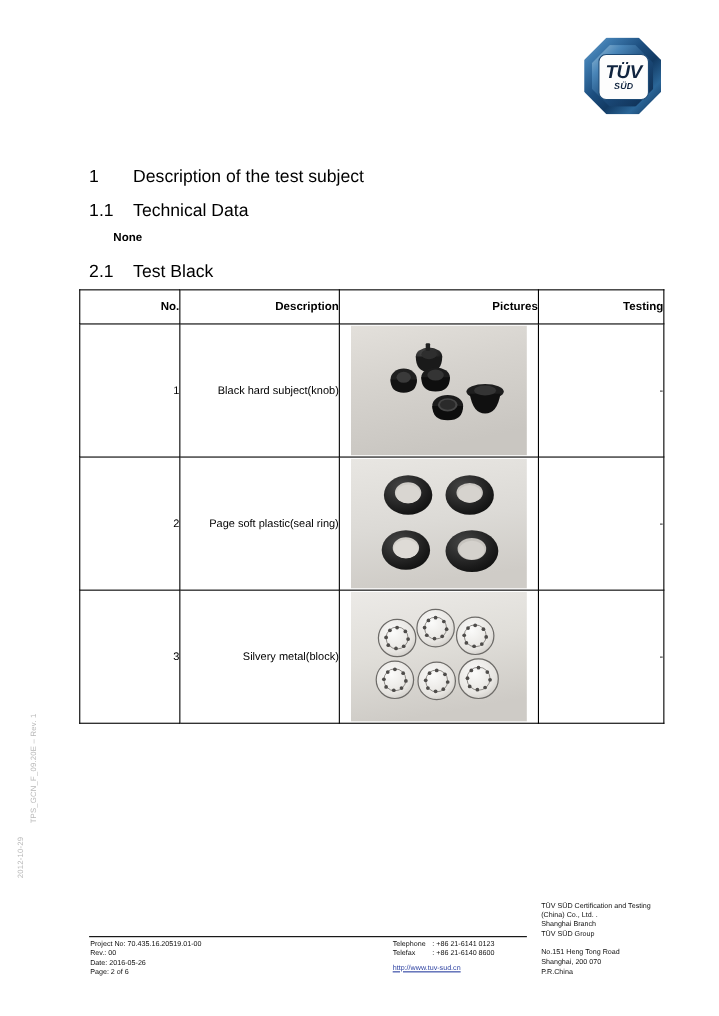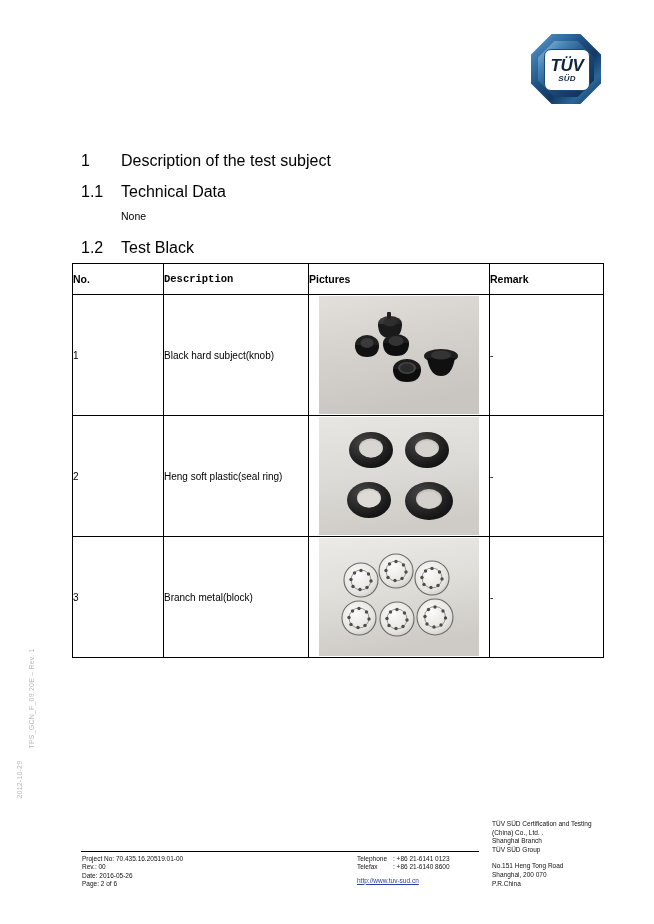--- a/index.html
+++ b/index.html
@@ -77,48 +77,48 @@
     position: absolute;
     font-size: 16px;
     font-weight: normal;
     color: #000;
     white-space: nowrap;
   }
   .heading .num { display: inline-block; }
   .heading .txt { display: inline-block; }
   .h-1   { left: 81px;  top: 152px; }
   .h-11  { left: 81px;  top: 183px; }
-  .h-none{ left: 121px; top: 210px; font-weight: normal; font-size: 10.5px; }
+  .h-none{ left: 103px; top: 210px; font-weight: bold; font-size: 10.5px; }
   .h-12  { left: 81px;  top: 239px; }
   .heading .num { width: 40px; }
 
   
   .tbl {
     position: absolute;
     left: 72px;
     top: 263px;
     width: 527px;
     border-collapse: collapse;
     table-layout: fixed;
   }
   .tbl td, .tbl th {
     border: 1px solid #000;
     padding: 0;
-    text-align: left;
+    text-align: right;
     vertical-align: middle;
     font-size: 10px;
     color: #000;
   }
   .tbl th {
     height: 30px;
     font-weight: bold;
     font-size: 10.5px;
   }
   .col-no    { width: 90px; }
-  .col-desc  { width: 144px; font-family: Liberation Mono, monospace; }
+  .col-desc  { width: 144px; }
   .col-pic   { width: 180px; margin-left: 44px; }
   .col-rem   { width: 113px; }
   .tbl td.row-cell { height: 120px; }
   .desc-cell { font-size: 10px; }
   .rem-cell  { font-size: 10px; }
 
   
   .photo {
     width: 160px;
     height: 118px;
@@ -215,30 +215,30 @@
   </div>
 
   <div class="heading h-1">
     <span class="num">1</span><span class="txt">Description of the test subject</span>
   </div>
   <div class="heading h-11">
     <span class="num">1.1</span><span class="txt">Technical Data</span>
   </div>
   <div class="heading h-none">None</div>
   <div class="heading h-12">
-    <span class="num">1.2</span><span class="txt">Test Black</span>
+    <span class="num">2.1</span><span class="txt">Test Black</span>
   </div>
 
   <table class="tbl">
     <thead>
       <tr>
         <th class="col-no">No.</th>
         <th class="col-desc">Description</th>
         <th class="col-pic">Pictures</th>
-        <th class="col-rem">Remark</th>
+        <th class="col-rem">Testing</th>
       </tr>
     </thead>
     <tbody>
 
       <tr>
         <td class="row-cell">1</td>
         <td class="row-cell desc-cell">Black hard subject(knob)</td>
         <td class="row-cell">
           <div class="photo">
             <svg width="160" height="118" viewBox="0 0 160 118" xmlns="http://www.w3.org/2000/svg">
@@ -287,21 +287,21 @@
                 <ellipse cx="122" cy="59" rx="10" ry="4.5" fill="#343434"></ellipse>
               </g>
             </svg>
           </div>
         </td>
         <td class="row-cell rem-cell">-</td>
       </tr>
 
       <tr>
         <td class="row-cell">2</td>
-        <td class="row-cell desc-cell">Heng soft plastic(seal ring)</td>
+        <td class="row-cell desc-cell">Page soft plastic(seal ring)</td>
         <td class="row-cell">
           <div class="photo">
             <svg width="160" height="118" viewBox="0 0 160 118" xmlns="http://www.w3.org/2000/svg">
               <defs>
                 <linearGradient id="bg2" x1="0" y1="0" x2="0.2" y2="1">
                   <stop offset="0%" stop-color="#e8e6e2"></stop>
                   <stop offset="55%" stop-color="#dcdad6"></stop>
                   <stop offset="100%" stop-color="#cfccc7"></stop>
                 </linearGradient>
                 <radialGradient id="ringg" cx="0.35" cy="0.3" r="0.85">
@@ -336,21 +336,21 @@
                 <ellipse cx="110" cy="83" rx="11.5" ry="8.5" fill="#d4d1cc"></ellipse>
               </g>
             </svg>
           </div>
         </td>
         <td class="row-cell rem-cell">-</td>
       </tr>
 
       <tr>
         <td class="row-cell">3</td>
-        <td class="row-cell desc-cell">Branch metal(block)</td>
+        <td class="row-cell desc-cell">Silvery metal(block)</td>
         <td class="row-cell">
           <div class="photo">
             <svg width="160" height="118" viewBox="0 0 160 118" xmlns="http://www.w3.org/2000/svg">
               <defs>
                 <linearGradient id="bg3" x1="0" y1="0" x2="0.25" y2="1">
                   <stop offset="0%" stop-color="#eceae7"></stop>
                   <stop offset="50%" stop-color="#e0ded9"></stop>
                   <stop offset="100%" stop-color="#cecbc6"></stop>
                 </linearGradient>
                 <radialGradient id="wash" cx="0.4" cy="0.35" r="0.75">

